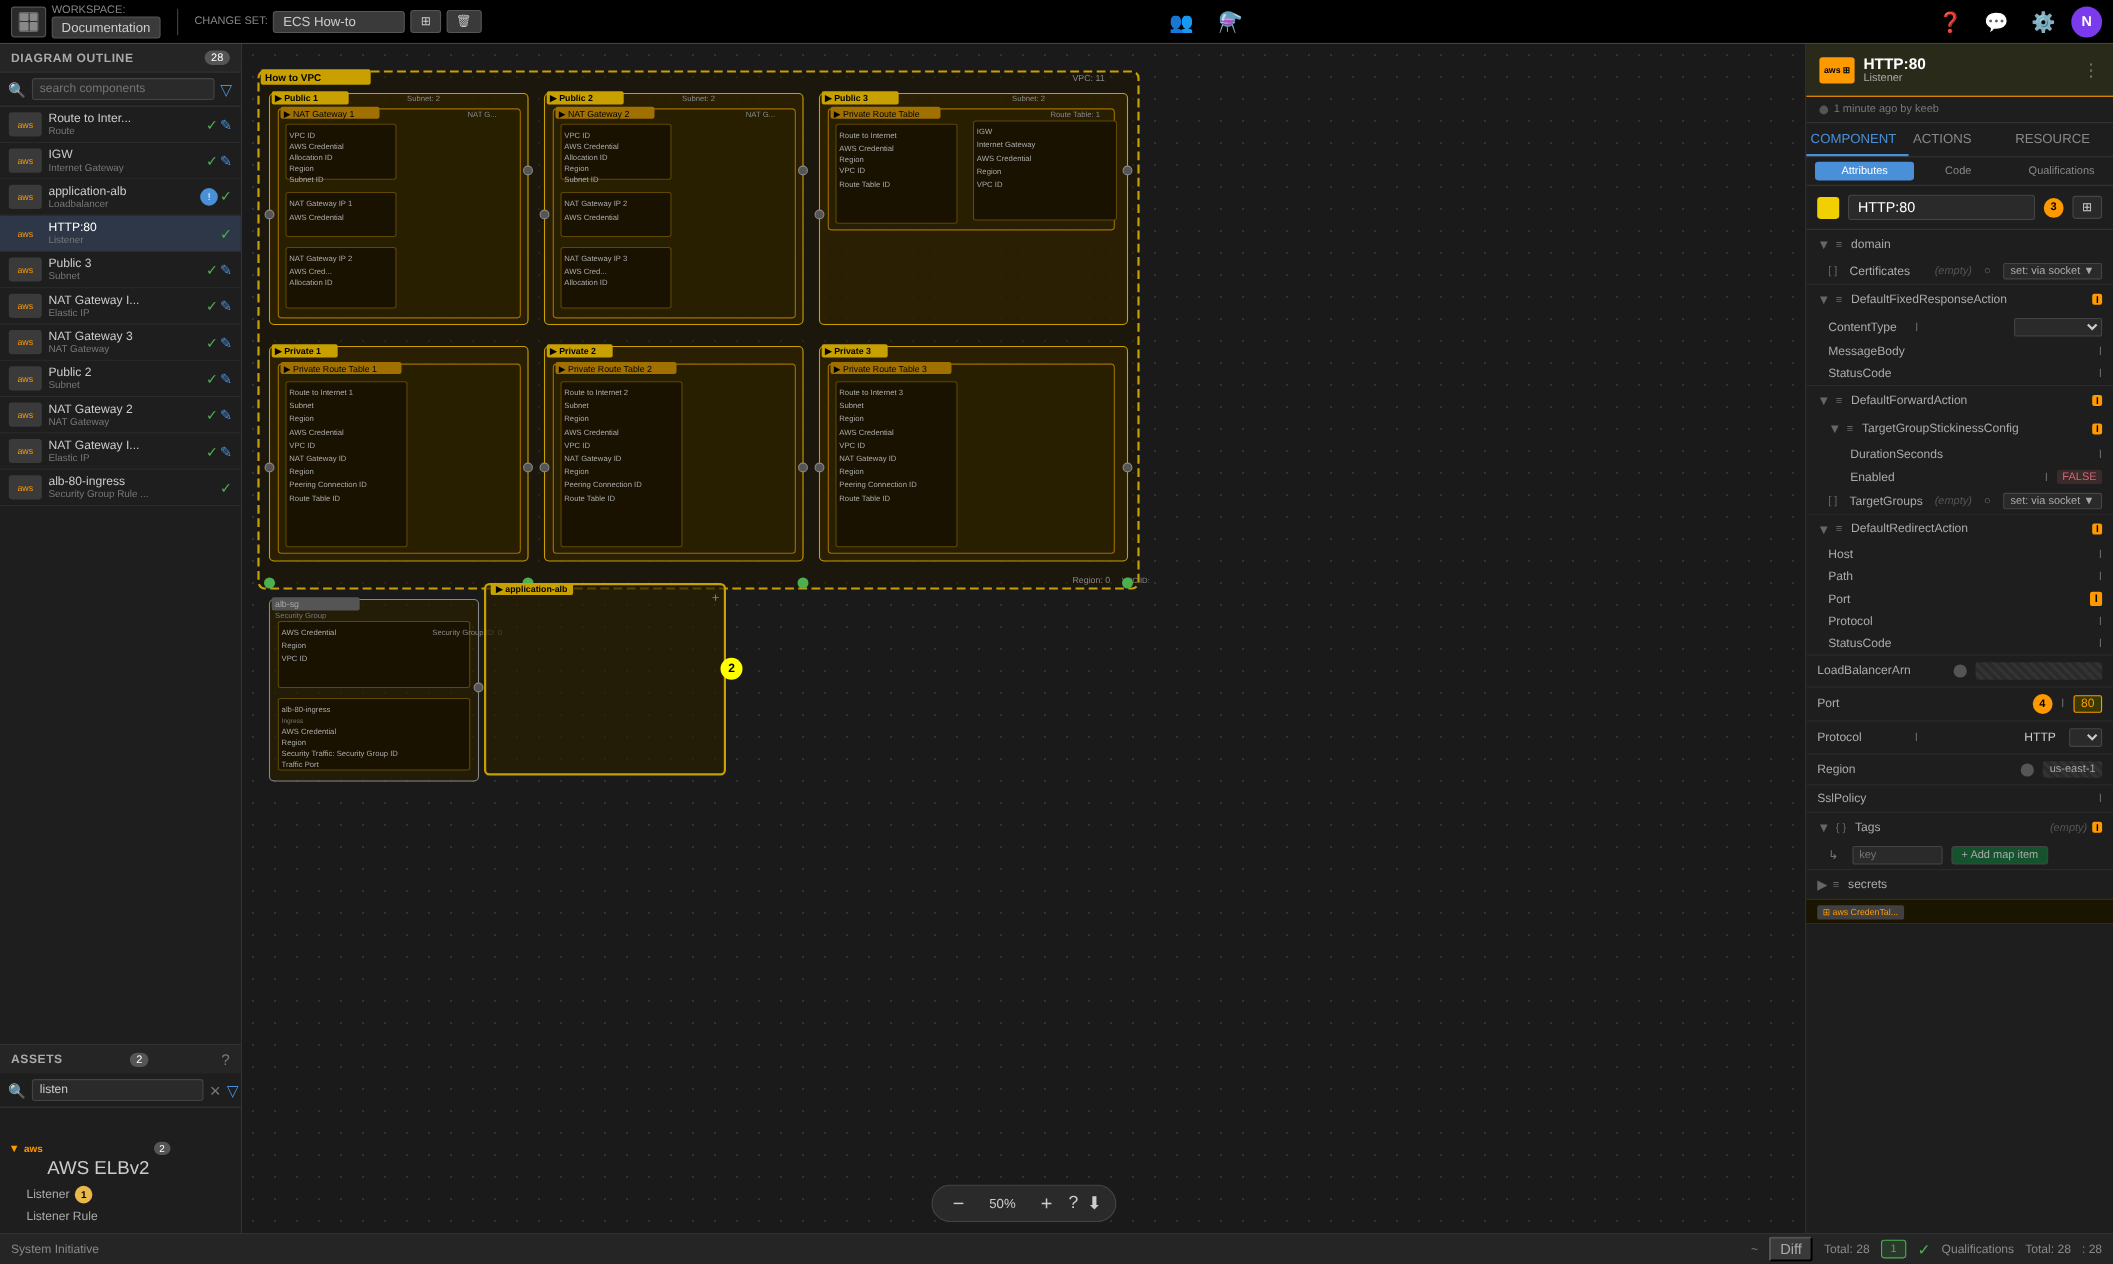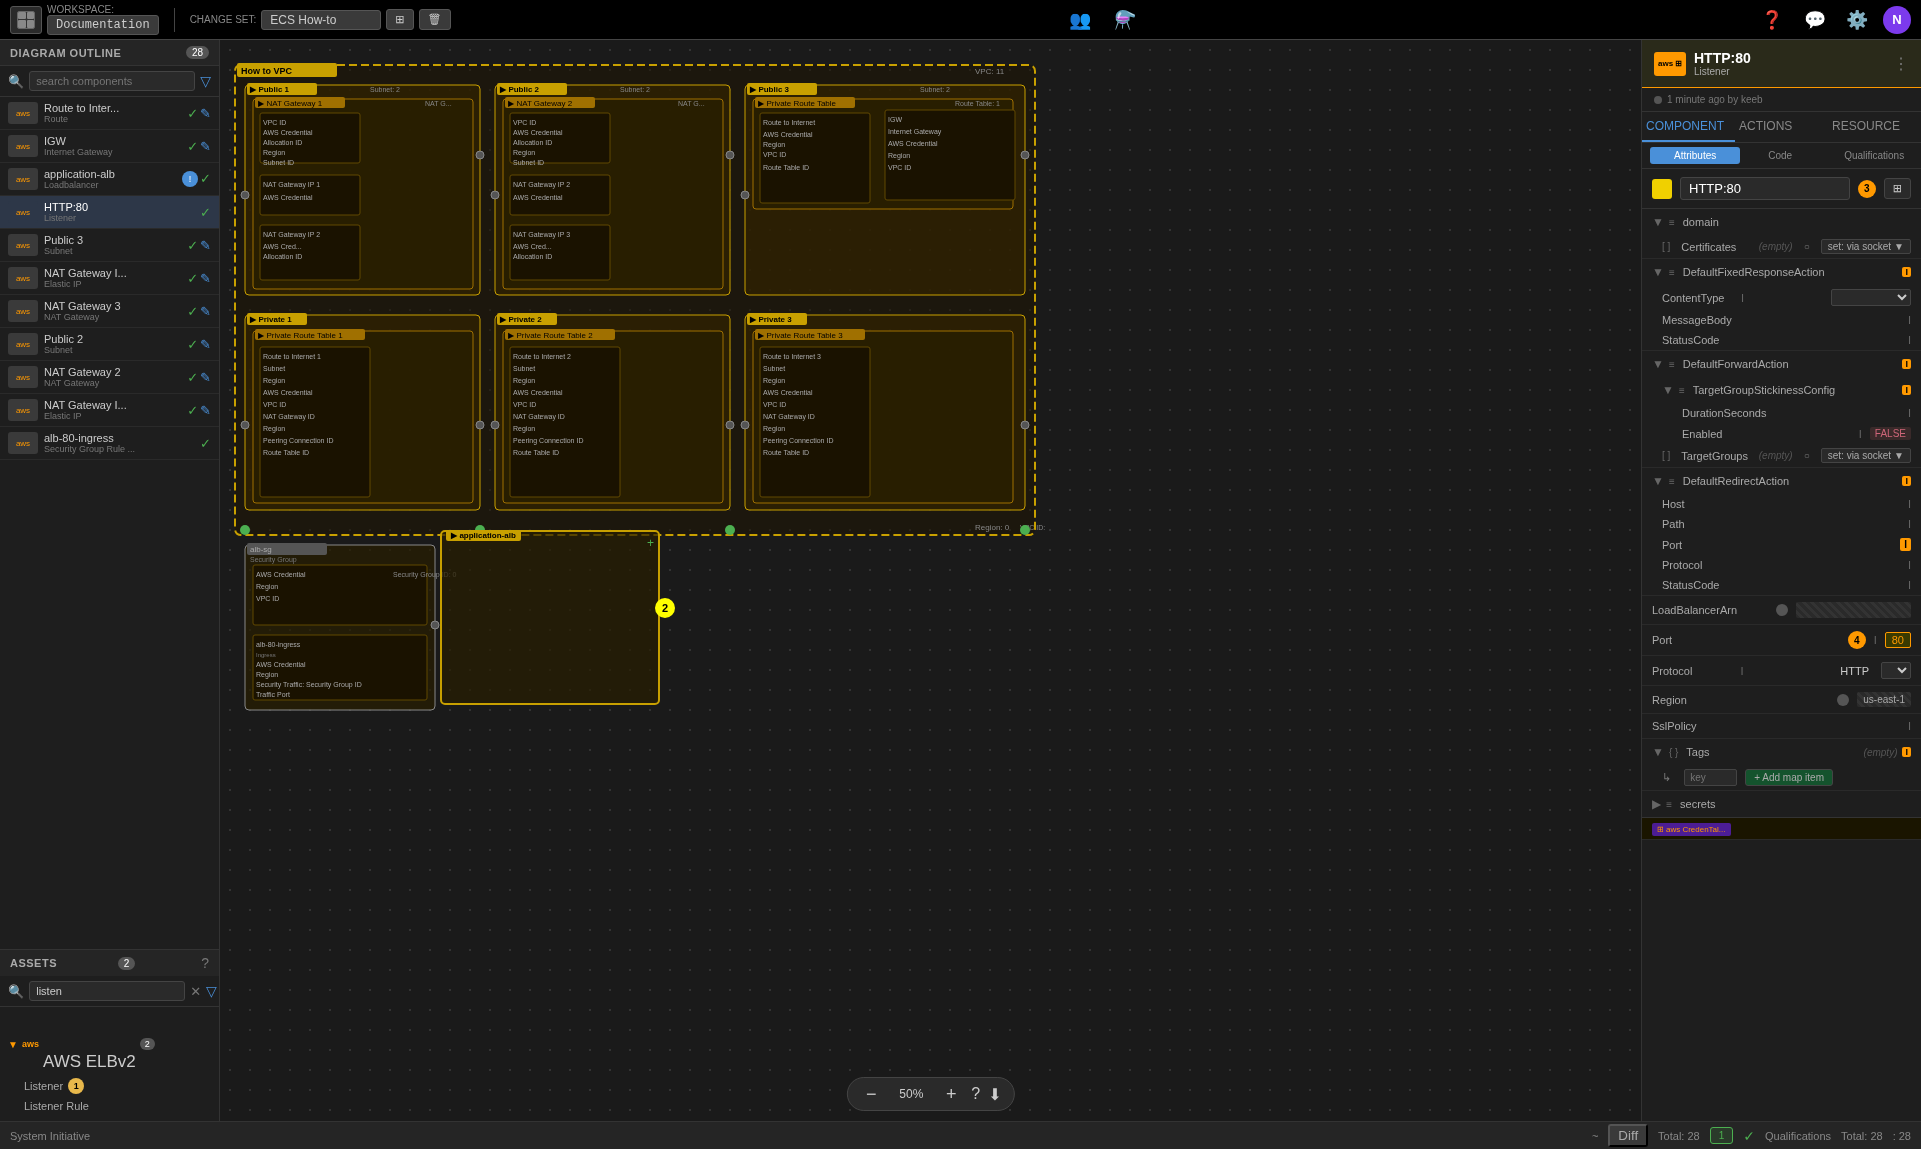--- a/index.html
+++ b/index.html
@@ -1,21 +1,21 @@
 <!DOCTYPE html>
 <html><head>
   <meta charset="utf-8">
   <style>
     * { box-sizing: border-box; margin: 0; padding: 0; }
     body { background: #1a1a1a; color: #ccc; font-family: 'Segoe UI', Arial, sans-serif; font-size: 12px; width: 1921px; height: 1149px; overflow: hidden; display: flex; flex-direction: column; }
 
     
     .topbar { background: #000000; height: 40px; display: flex; align-items: center; padding: 0 10px; gap: 10px; border-bottom: 1px solid #444; flex-shrink: 0; }
     .topbar-workspace { font-size: 10px; color: #888; }
-    .topbar-workspace-name { font-size: 12px; color: #ccc; background: #3a3a3a; border: 1px solid #555; padding: 2px 8px; border-radius: 3px; font-family: Liberation Mono, monospace; }
+    .topbar-workspace-name { font-size: 12px; color: #ccc; background: #3a3a3a; border: 1px solid #555; padding: 2px 8px; border-radius: 3px; }
     .topbar-changeset { font-size: 10px; color: #888; }
     .topbar-changeset-name { font-size: 12px; color: #ccc; background: #3a3a3a; border: 1px solid #555; padding: 2px 8px; border-radius: 3px; min-width: 120px; }
     .topbar-sep { width: 1px; height: 24px; background: #444; margin: 0 5px; }
     .topbar-btn { background: #3a3a3a; border: 1px solid #555; color: #ccc; padding: 3px 8px; border-radius: 3px; cursor: pointer; font-size: 11px; }
     .topbar-center { flex: 1; display: flex; justify-content: center; gap: 10px; }
     .topbar-icon-btn { background: none; border: none; color: #ccc; cursor: pointer; font-size: 18px; padding: 2px 6px; }
     .topbar-right { display: flex; align-items: center; gap: 8px; }
     .user-avatar { width: 28px; height: 28px; border-radius: 50%; background: #7c3aed; display: flex; align-items: center; justify-content: center; color: white; font-size: 13px; font-weight: bold; }
 
     
@@ -94,21 +94,21 @@
     .field-name { font-size: 11px; color: #aaa; flex: 1; }
     .field-edit-icon { color: #666; font-size: 11px; cursor: pointer; flex-shrink: 0; }
     .field-empty { font-size: 10px; color: #555; font-style: italic; }
     .field-bool { background: #2a3a2a; color: #4caf50; font-size: 10px; padding: 1px 5px; border-radius: 2px; }
     .field-bool-false { background: #3a2a2a; color: #cf6679; }
     .field-select { background: #2a2a2a; border: 1px solid #444; color: #ccc; font-size: 10px; padding: 1px 4px; border-radius: 2px; }
     .via-socket { background: #2a2a2a; border: 1px solid #444; color: #aaa; font-size: 10px; padding: 1px 6px; border-radius: 2px; display: flex; align-items: center; gap: 3px; }
     .port-value { background: #3a3a00; border: 1px solid #f90; color: #f90; font-size: 11px; padding: 1px 6px; border-radius: 2px; }
     .region-stripe { background: repeating-linear-gradient(45deg, #2a2a2a, #2a2a2a 3px, #333 3px, #333 6px); padding: 2px 6px; font-size: 10px; color: #aaa; border-radius: 2px; }
     .add-map-btn { background: #14532d; border: 1px solid #444; color: #aaa; font-size: 10px; padding: 2px 8px; border-radius: 3px; cursor: pointer; }
-    .key-input { background: #2a2a2a; border: 1px solid #444; color: #ccc; font-size: 10px; padding: 2px 5px; border-radius: 2px; outline: none; width: 53px; }
+    .key-input { background: #2a2a2a; border: 1px solid #444; color: #ccc; font-size: 10px; padding: 2px 5px; border-radius: 2px; outline: none; width: 82px; }
     .i-icon { background: #f90; color: #000; font-size: 9px; border-radius: 2px; padding: 0 3px; font-weight: bold; cursor: pointer; }
     .circle-icon { width: 12px; height: 12px; border-radius: 50%; background: #555; display: inline-block; }
     .yellow-num { background: #f90; color: #000; font-size: 10px; font-weight: bold; border-radius: 50%; width: 18px; height: 18px; display: flex; align-items: center; justify-content: center; }
 
     
     .status-bar { background: #252525; height: 28px; display: flex; align-items: center; padding: 0 10px; gap: 10px; border-top: 1px solid #333; flex-shrink: 0; font-size: 11px; color: #888; }
     .status-diff { background: #3a3a3a; padding: 2px 8px; border-radius: 3px; color: #aaa; cursor: pointer; }
     .status-total { background: #2a3a2a; border: 1px solid #4caf50; color: #4caf50; padding: 2px 8px; border-radius: 3px; font-size: 10px; }
 
     
@@ -744,21 +744,21 @@
       </div>
 
       <div class="panel-section">
         <div class="panel-section-header">
           <span class="expand-icon">▶</span>
           <span style="font-size:10px;color:#666;margin-right:3px;">≡</span>
           <span class="panel-section-title">secrets</span>
         </div>
 
         <div style="padding:3px 10px;background:#1a1500;border-top:1px solid #333;">
-          <div style="font-size:8px;color:#f90;padding:2px 5px;background:#4c1d95;border-radius:2px;display:inline-block;">⊞ aws CredenTal...</div>
+          <div style="font-size:8px;color:#f90;padding:2px 5px;background:#404040;border-radius:2px;display:inline-block;">⊞ aws CredenTal...</div>
         </div>
       </div>
 
     </div>
   </div>
 
 </div>
 
 <div class="status-bar">
   <span>System Initiative</span>

